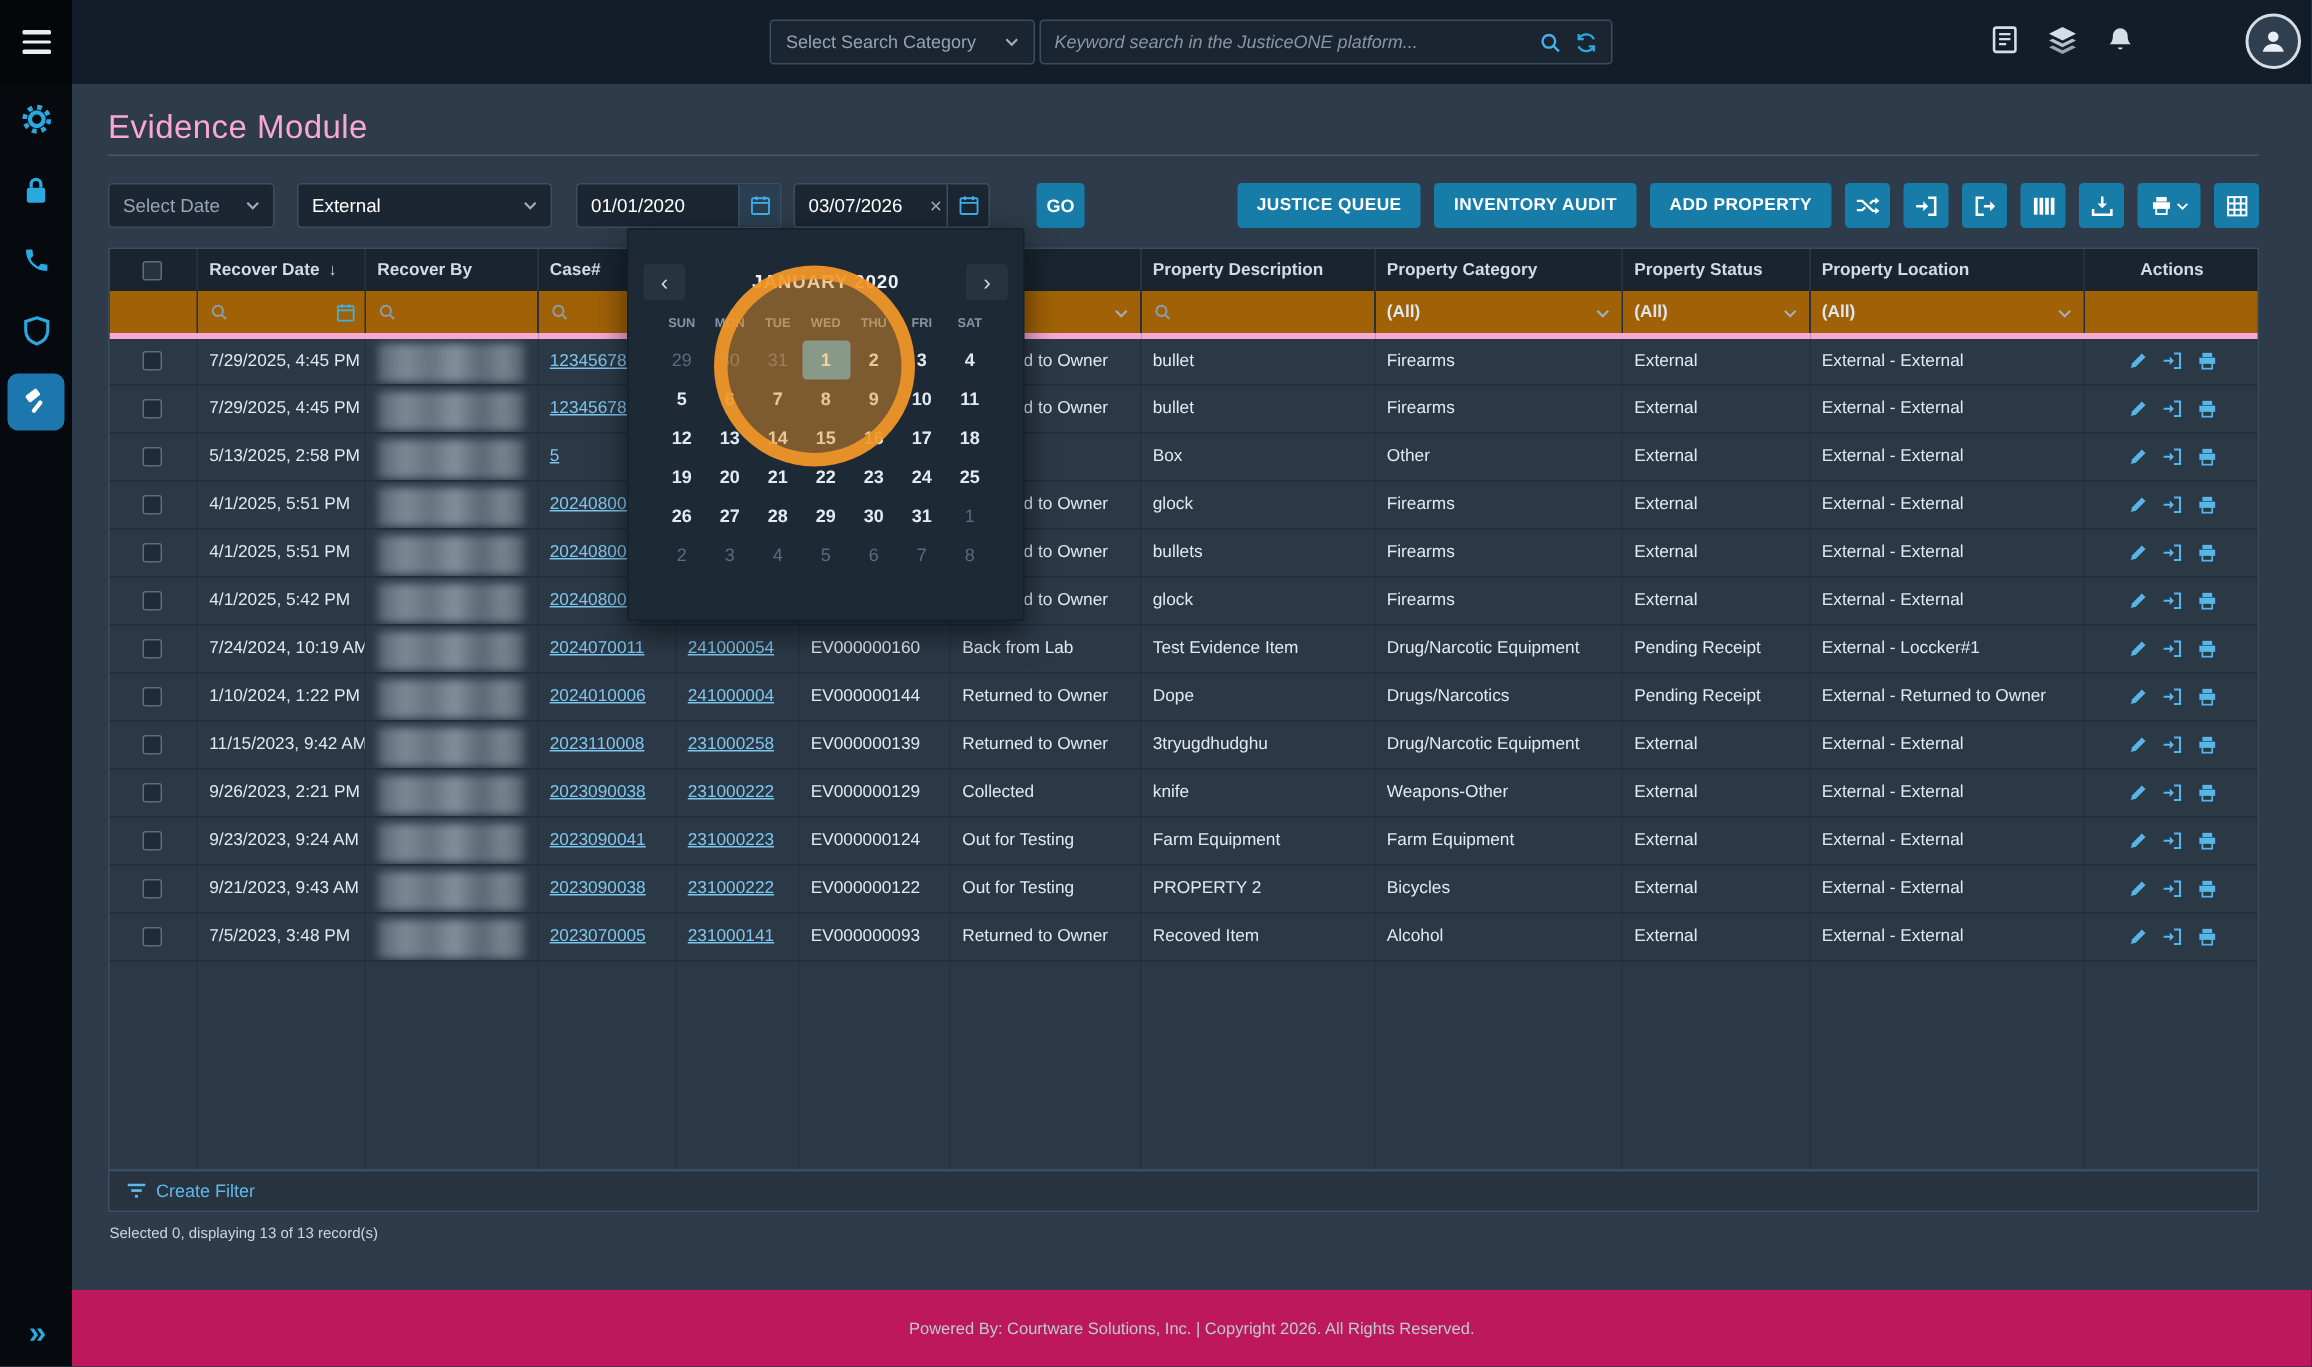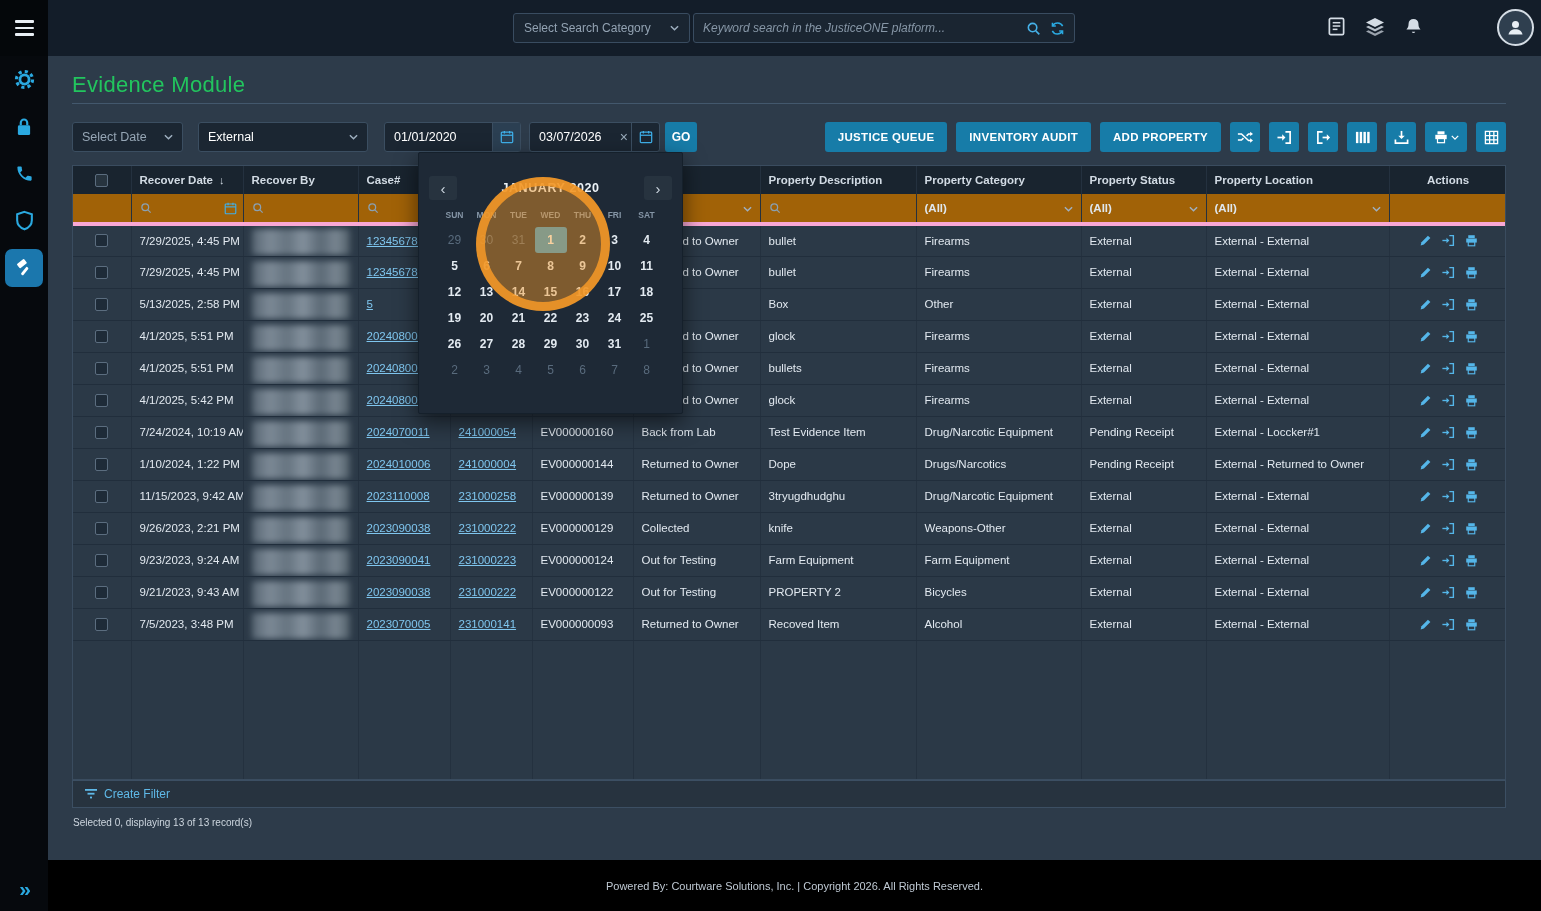--- a/index.html
+++ b/index.html
@@ -26,34 +26,34 @@
 .cat-select .caret{margin-left:auto;color:#9fb0c0}
 .gsearch{position:absolute;left:645px;top:13px;width:382px;height:30px;background:#1a2531;border:1px solid #394c60;border-radius:3px;display:flex;align-items:center;padding:0 9px}
 .gsearch input{flex:1;background:transparent;border:none;outline:none;color:#dfe7ee;font-size:12px;font-style:italic;font-family:inherit}
 .gsearch input::placeholder{color:#8696a6}
 .gs-icon{color:#45b1e8;margin-left:6px}
 .sync-icon{color:#2aa9e0;margin-left:9px}
 .top-icons{position:absolute;right:118px;top:17px;display:flex;gap:19px;color:#d5dde5}
 .avatar{position:absolute;right:7px;top:9px;width:37px;height:37px;border-radius:50%;border:2px solid #d5dde5;background:#2f3f4f;display:flex;align-items:center;justify-content:center}
 
 
-.page-title{position:absolute;left:72px;top:72px;font-size:22px;font-weight:normal;color:#22c55e;letter-spacing:.3px}
+.page-title{position:absolute;left:72px;top:72px;font-size:22px;font-weight:normal;color:#f9a8d4;letter-spacing:.3px}
 .title-rule{position:absolute;left:72px;width:1434px;top:103px;border-bottom:1px solid #43586d}
 .filter-bar{position:absolute;left:72px;top:122px;height:30px;display:flex;align-items:center;z-index:2}
 .ctrl{height:30px;background:#1b2632;border:1px solid #3b4e61;border-radius:3px;display:flex;align-items:center;font-size:12.5px;color:#fff;padding:0 9px}
 .ctrl .caret{margin-left:auto;color:#9fb0c0}
 .sel-date{width:111px;color:#96a6b5}
 .sel-ext{width:170px;margin-left:15px}
 .date-ctrl{margin-left:16px;width:137px;padding:0 0 0 9px}
 .date-ctrl2{margin-left:8px;width:131px;padding:0 0 0 9px}
 .cal-btn{margin-left:auto;width:28px;height:28px;display:flex;align-items:center;justify-content:center;color:#3fb0ea;border-left:1px solid #3b4e61}
 .cal-btn.active{background:#2b3f52}
 .clear-x{margin-left:auto;color:#9aabba;font-size:14px;padding:0 3px}
 .clear-x+.cal-btn{margin-left:0}
-.go-btn{margin-left:5px;width:32px;height:30px;background:#177ca8;border-radius:3px;color:#fff;font-size:12px;font-weight:bold}
+.go-btn{margin-left:31px;width:32px;height:30px;background:#177ca8;border-radius:3px;color:#fff;font-size:12px;font-weight:bold}
 .right-actions{position:absolute;right:35px;top:122px;height:30px;display:flex;align-items:center;gap:9px;z-index:2}
 .btn{height:30px;padding:0 13px;background:#177ca8;border-radius:3px;color:#fff;font-size:11.5px;font-weight:bold;letter-spacing:.3px}
 .ibtn{width:30px;height:30px;background:#177ca8;border-radius:3px;color:#fff;display:flex;align-items:center;justify-content:center}
 .ibtn.wide{width:42px;gap:3px}
 
 
 .table-wrap{position:absolute;left:72px;top:165px;width:1434px;height:615px;background:#2b3947;border:1px solid #3a4c5f;z-index:1;overflow:hidden}
 .grid{width:1432px;table-layout:fixed;border-collapse:collapse}
 .grid thead th{background:#19242f;height:28px;font-size:11.5px;font-weight:bold;color:#d2dbe4;text-align:left;padding:0 8px;border-right:1px solid #24313f;white-space:nowrap;overflow:hidden}
 .grid thead tr.fr th{background:#a16207;height:30px;border-bottom:4px solid #f9a8d4;position:relative}
@@ -68,21 +68,21 @@
 .sort{margin-left:6px;color:#cfd9e2;font-size:11px;font-weight:normal}
 .ficon{color:#8aa0b2;display:inline-flex;vertical-align:middle}
 .fcal{position:absolute;right:6px;top:8px;color:#3fb0ea}
 .fval{font-size:11.5px;color:#dfe7ee}
 .fcaret{position:absolute;right:8px;top:12px;color:#9fb0c0}
 .act{color:#55b6e9;display:inline-flex;margin:0 5px;vertical-align:middle;cursor:pointer}
 
 
 .create-filter-bar{position:absolute;left:72px;top:780px;width:1434px;height:28px;background:#27333f;border:1px solid #3c4f63;display:flex;align-items:center;padding-left:12px;color:#5fb9e8;font-size:12px;gap:7px;z-index:2;cursor:pointer}
 .summary{position:absolute;left:73px;top:817px;font-size:10px;color:#cdd6df}
-.footer{position:absolute;left:48px;right:0;bottom:0;height:51px;background:#000000;display:flex;align-items:center;justify-content:center;z-index:5}
+.footer{position:absolute;left:48px;right:0;bottom:0;height:51px;background:#be185d;display:flex;align-items:center;justify-content:center;z-index:5}
 .footer span{font-size:11px;color:#bfc9d3}
 
 
 .calendar-popup{position:absolute;left:418px;top:152px;width:265px;height:262px;background:#1e2936;border:1px solid #15202b;border-radius:2px;box-shadow:0 8px 22px rgba(0,0,0,.55);z-index:30}
 .cal-header{display:flex;align-items:center;margin:22px 10px 0;height:26px}
 .cal-nav{width:28px;height:24px;color:#cfd9e2;font-size:15px;display:flex;align-items:center;justify-content:center;border-radius:3px;background:#27333f}
 .cal-title{flex:1;text-align:center;font-size:12.5px;font-weight:bold;color:#ecf2f7;letter-spacing:.6px}
 .cal-grid{display:grid;grid-template-columns:repeat(7,32px);justify-content:center;margin-top:2px}
 .cal-dow{height:24px;line-height:24px;text-align:center;font-size:8.5px;font-weight:bold;color:#8595a6}
 .cal-day{height:26px;line-height:26px;text-align:center;font-size:12px;font-weight:bold;color:#e3eaf1;border-radius:3px;cursor:pointer}

